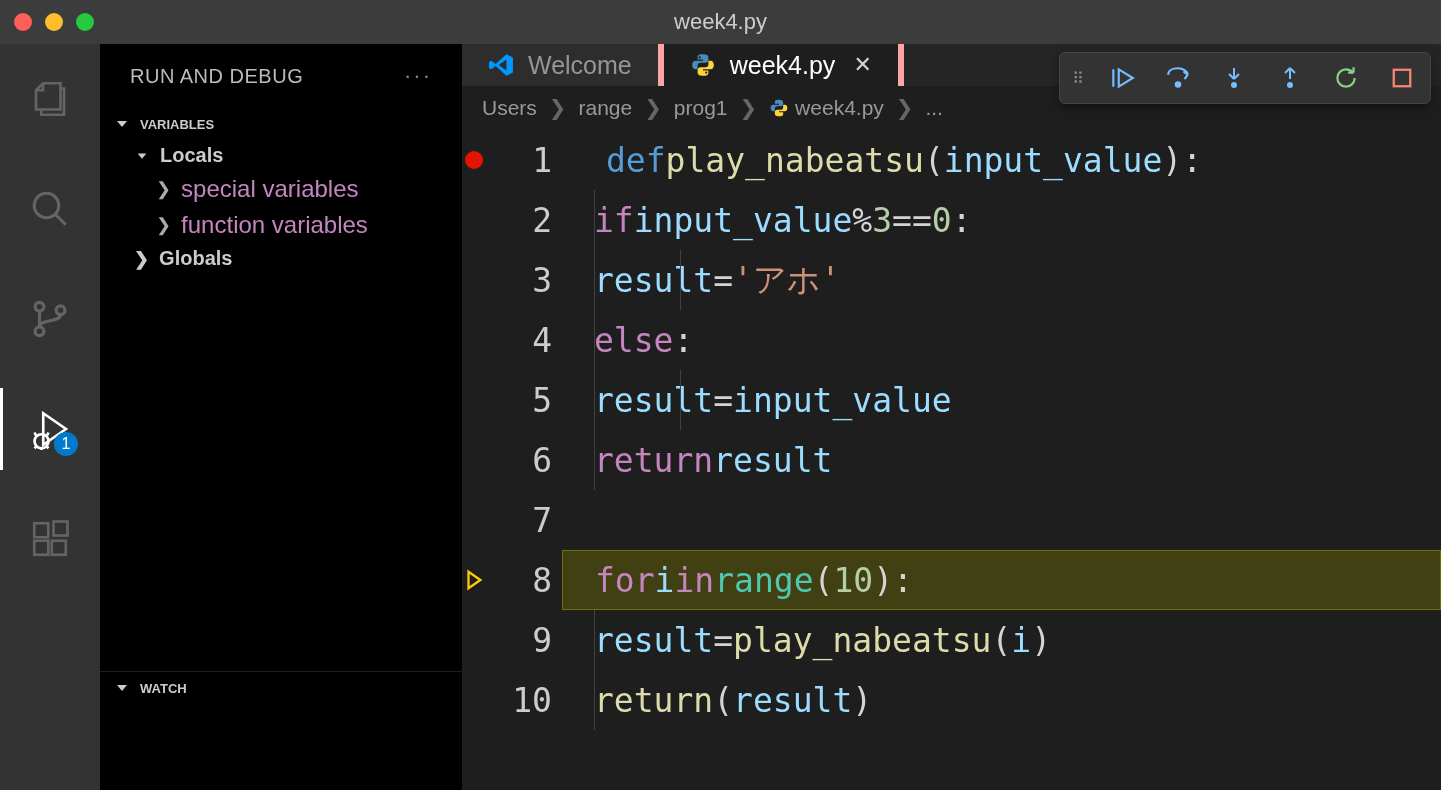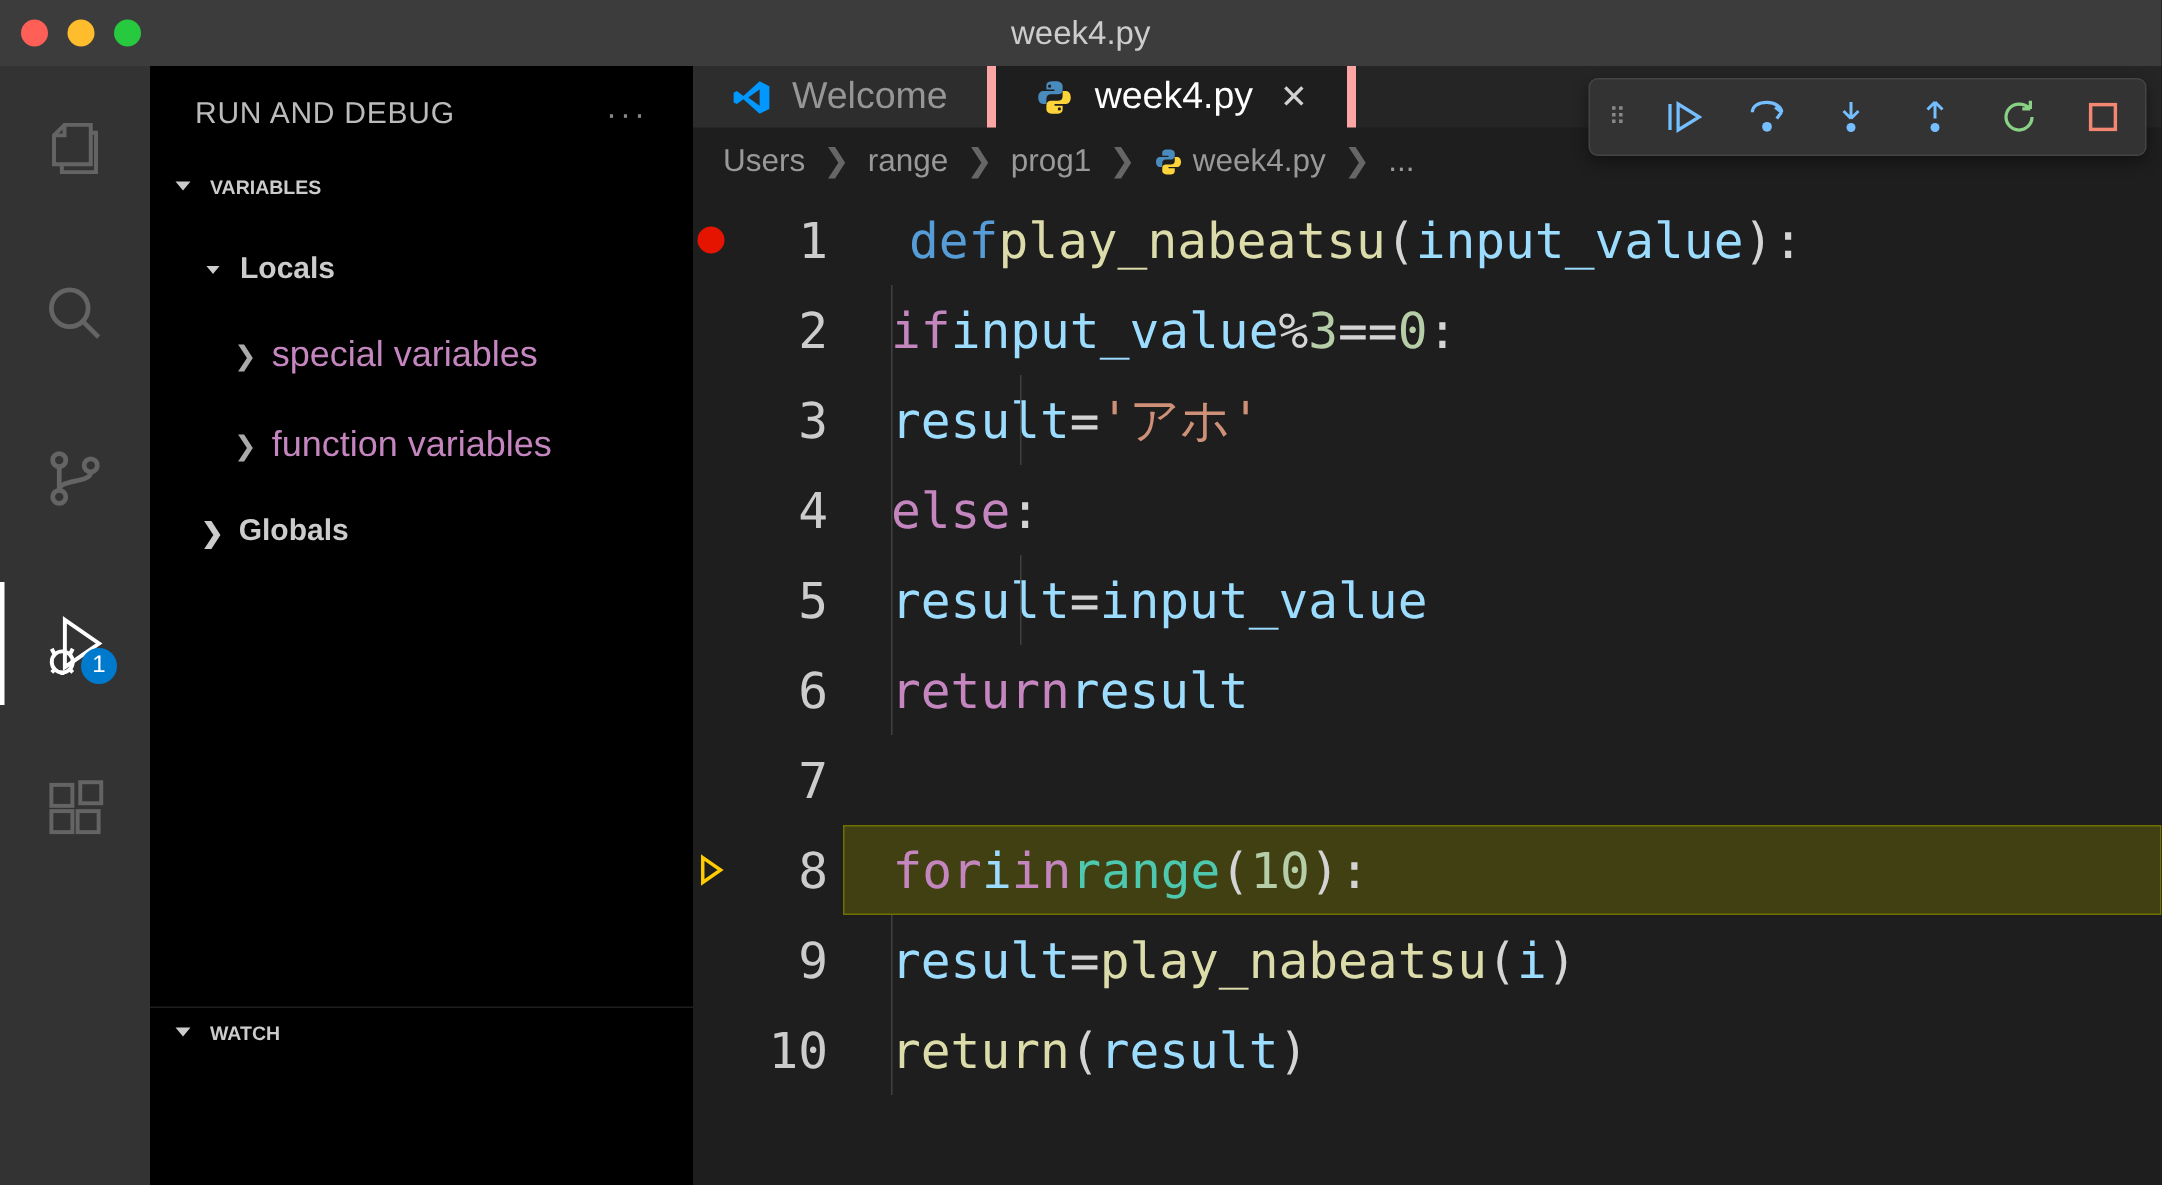--- a/index.html
+++ b/index.html
@@ -114,21 +114,20 @@
   display: inline-block;
   width: 16px;
   margin-right: 10px;
 }
 .tree-row {
   display: flex;
   align-items: center;
   padding: 4px 0 4px 36px;
   font-size: 22px;
   cursor: pointer;
-  margin-top: 24px;
 }
 .tree-row.bold { font-weight: 700; color: #ccc; font-size: 20px; padding-left: 34px; }
 .tree-row .chev-right {
   color: #aaa;
   margin-right: 10px;
   font-size: 18px;
 }
 .var-name { color: #c586c0; font-family: Liberation Sans, sans-serif; font-size: 24px; }
 .sidebar-watch {
   margin-top: auto;

